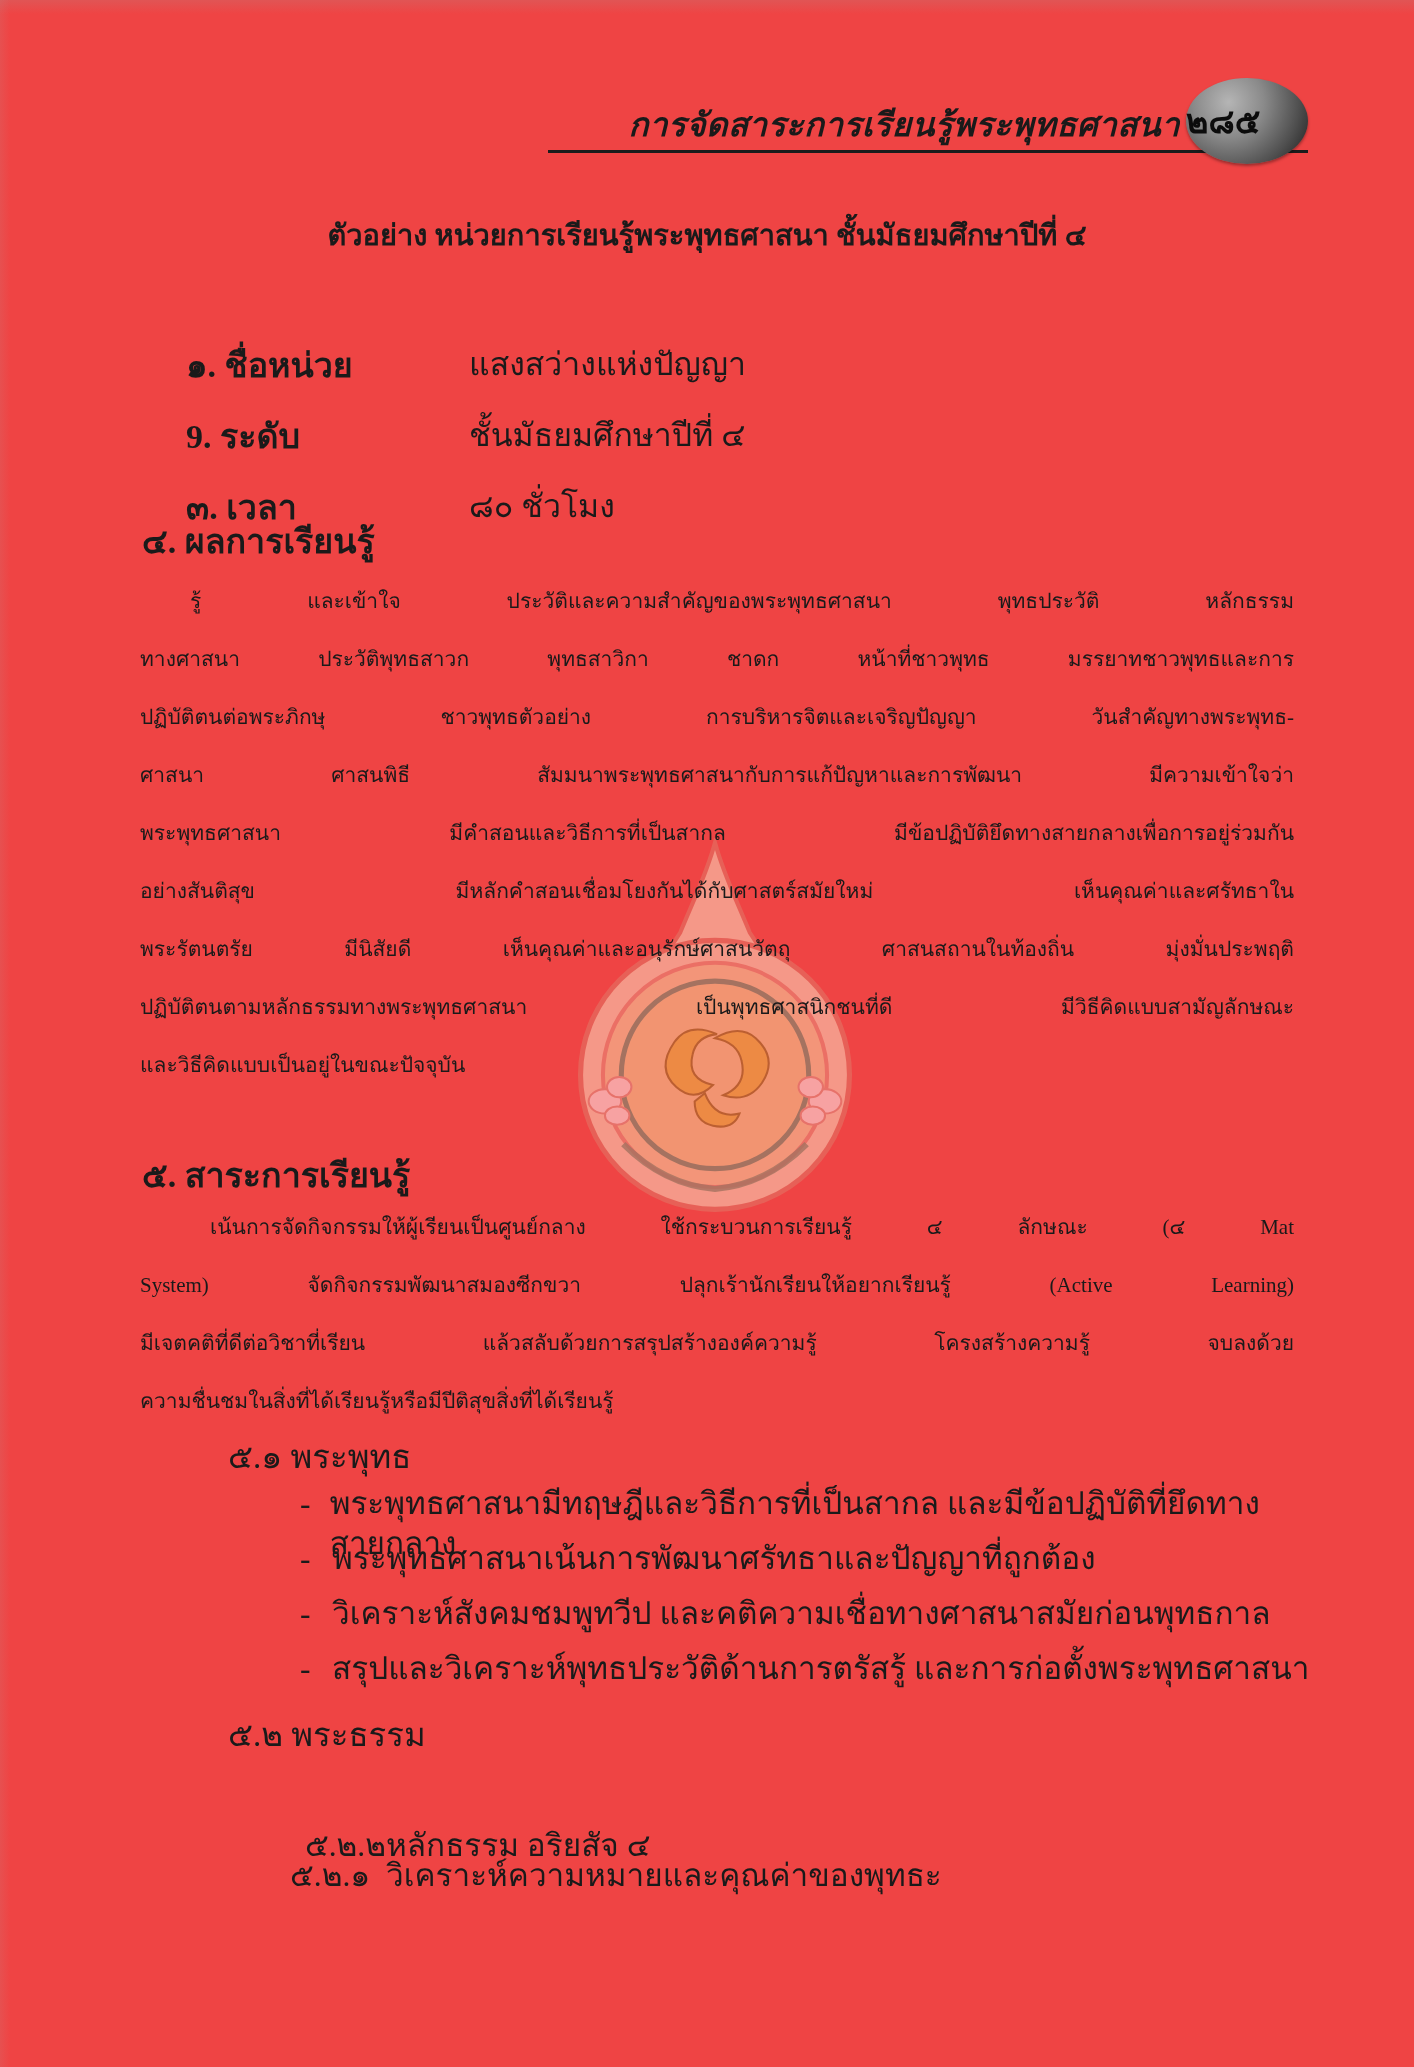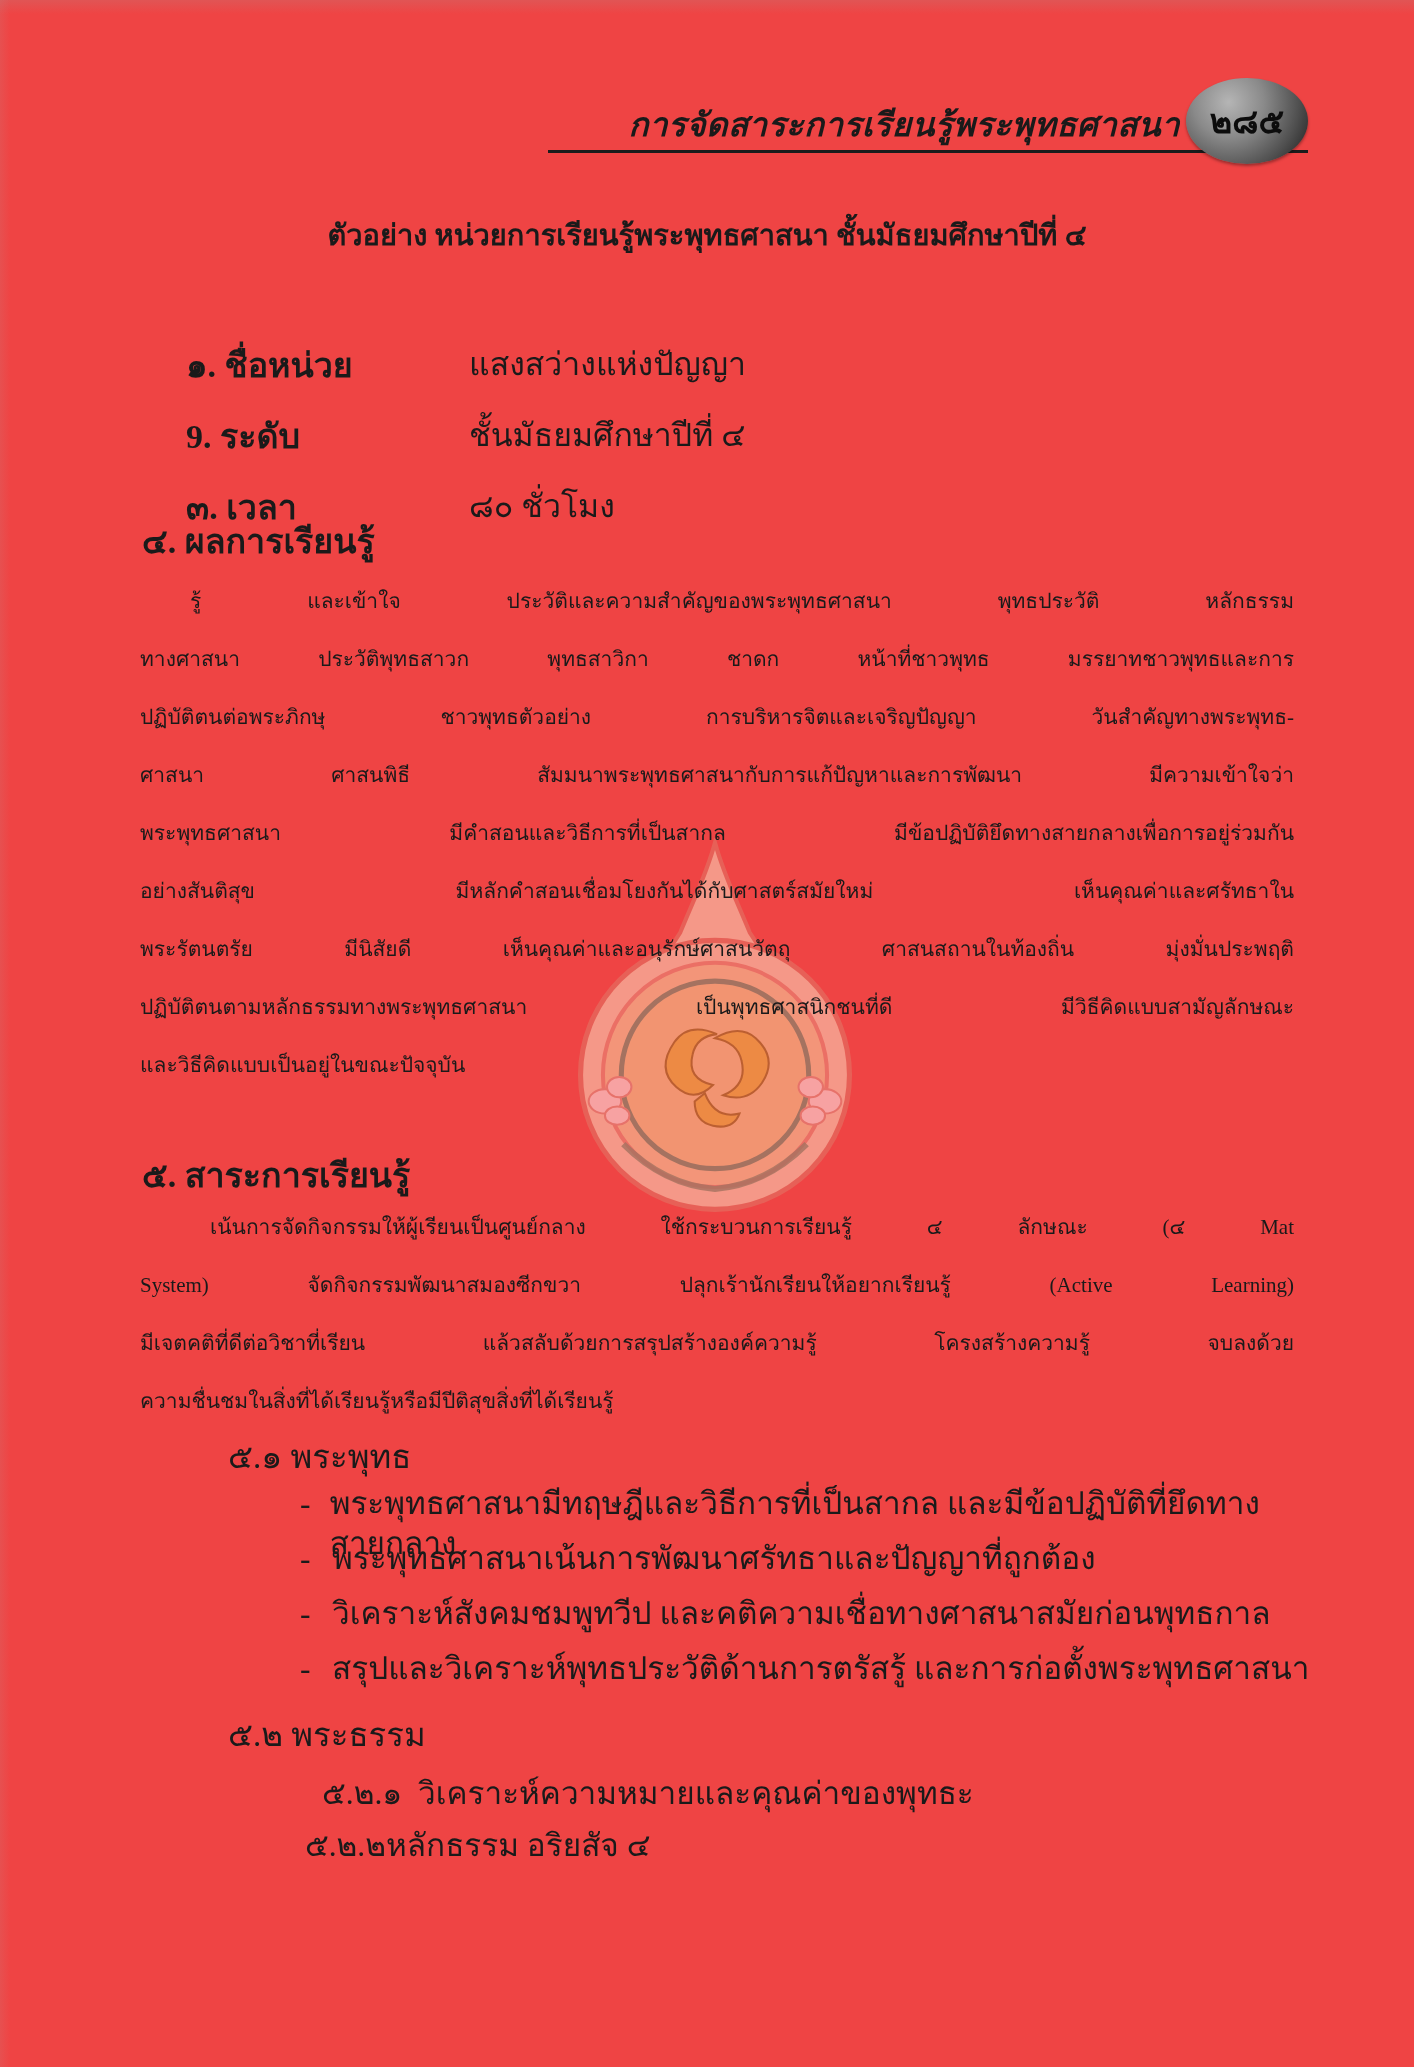--- a/index.html
+++ b/index.html
@@ -24,21 +24,21 @@
     white-space:nowrap;
   }
   .hdr-rule{
     position:absolute; top:150px; left:548px; width:760px; height:3px;
     background:#1c1c1c;
   }
   .page-badge{
     position:absolute; top:78px; left:1186px; width:122px; height:86px;
     border-radius:50%;
     background:radial-gradient(circle at 35% 28%, #b5b5b5 0%, #8a8a8a 35%, #4f4f4f 70%, #181818 100%);
-    display:flex; align-items:center; justify-content:center;
+    display:flex; align-items:center; justify-content:flex-start;
     box-shadow:0 2px 3px rgba(0,0,0,.35);
   }
   .page-badge span{ font-size:34px; font-weight:bold; color:#0c0c0c; font-style:normal; }
 
   
   .doc-title{
     position:absolute; top:212px; left:80px; width:1254px;
     text-align:center; font-size:29px; font-weight:bold; white-space:nowrap;
   }
 
@@ -63,21 +63,21 @@
   .ind2{ padding-left:70px; }
 
   
   .sub-heading{ position:absolute; left:228px; font-size:33px; font-weight:normal; }
   .s51{ top:1430px; }
   .s52{ top:1708px; }
   .bullets{ position:absolute; top:1484px; left:300px; width:1010px; font-size:31.5px; }
   .bullet{ display:flex; height:55px; line-height:40px; }
   .bullet .dash{ width:32px; }
   .subitems{ position:absolute; left:290px; width:1000px; font-size:31.5px; }
-  .si1{ top:1768px;margin-left:32px; }
+  .si1{ top:1850px; }
   .si2{ top:1820px;text-align:right; }
   .subitem{ display:flex; }
   .subitem .no{ width:96px; }
 
   
   .watermark{
     position:absolute; top:838px; left:552px; width:326px; height:378px;
     opacity:.5; z-index:0; pointer-events:none;
   }
   .content-layer{ position:relative; z-index:1; }

